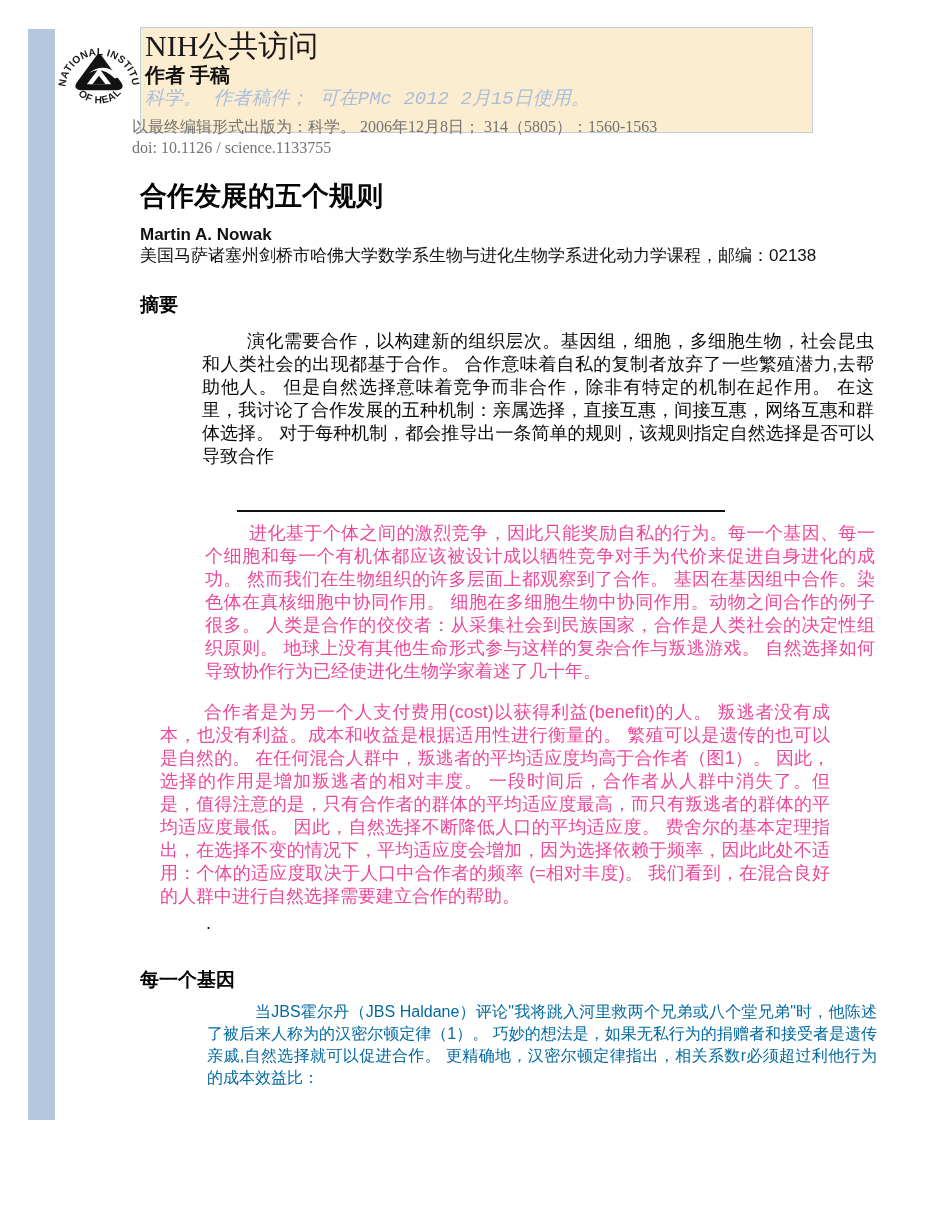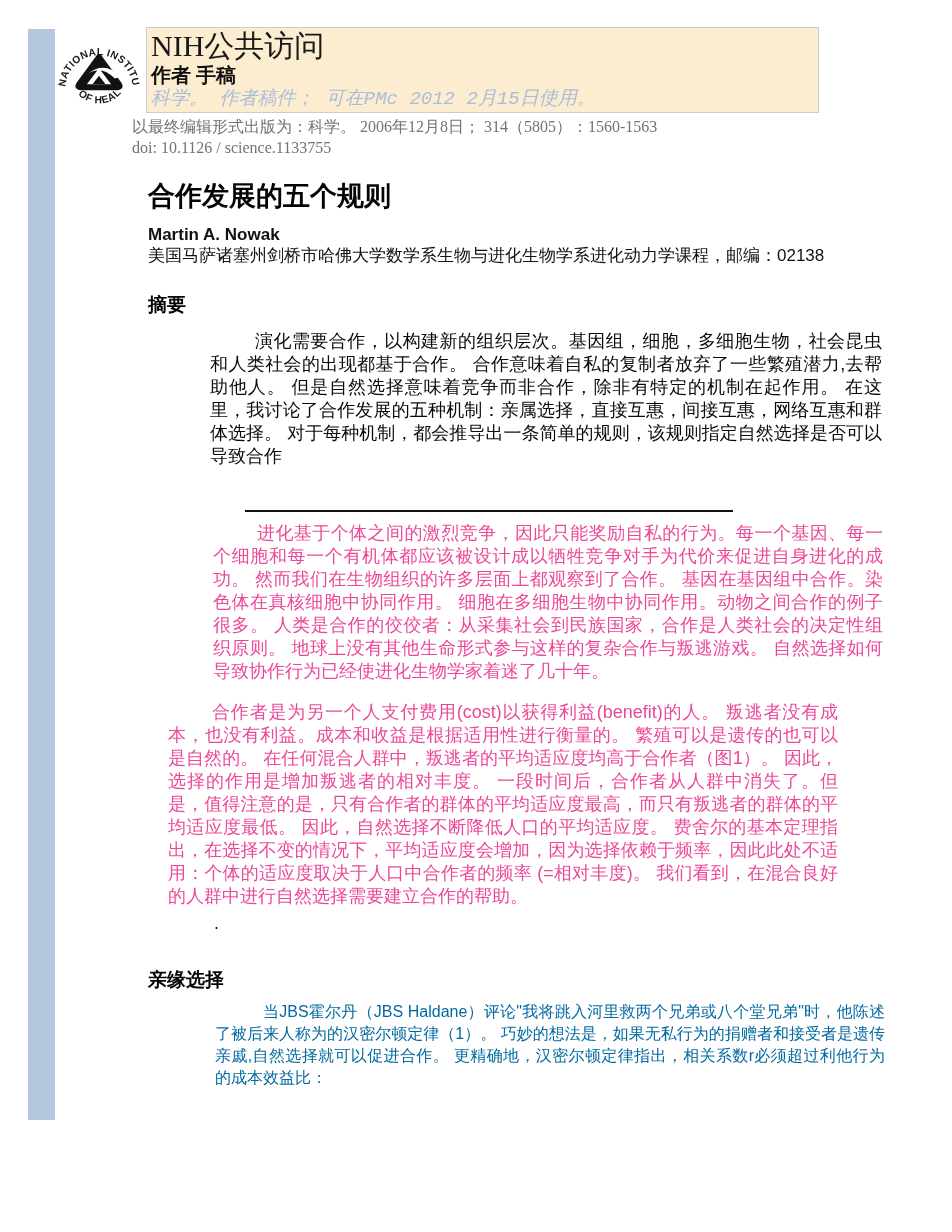--- a/index.html
+++ b/index.html
@@ -1,28 +1,28 @@
 <!DOCTYPE html>
 <html><head>
 <meta charset="utf-8">
 <style>
   html,body{margin:0;padding:0;background:#ffffff;}
   .page{position:relative;width:952px;height:1232px;background:#ffffff;overflow:hidden;
         font-family:"Liberation Sans","DejaVu Sans",sans-serif;color:#111;}
   .sidebar-bar{position:absolute;left:28px;top:29px;width:27px;height:1091px;background:#b4c7de;}
   .logo-box{position:absolute;left:56px;top:28px;width:85px;height:87px;background:#ffffff;}
   .logo-box svg{display:block;margin:1px auto 0 auto;}
-  .banner{position:absolute;left:140px;top:27px;width:673px;height:86px;background:#fdedd0;
-          border:1px solid #c3cedb;box-sizing:border-box;padding:1px 0 0 4px;overflow:hidden;margin-left:6px;}
+  .banner{position:absolute;left:140px;top:27px;width:673px;height:106px;background:#fdedd0;
+          border:1px solid #c3cedb;box-sizing:border-box;padding:1px 0 0 4px;overflow:hidden;}
   .banner-title{font-family:"Liberation Serif","DejaVu Serif",serif;font-size:30px;line-height:34px;color:#181818;}
   .banner-subtitle{font-family:"Liberation Serif","DejaVu Serif",serif;font-weight:bold;font-size:20px;line-height:25px;color:#101010;}
   .banner-notice{font-family:Liberation Mono, monospace;font-style:italic;font-size:19px;line-height:22px;color:#a9bdd9;}
   .citation{position:absolute;left:132px;top:116px;width:720px;
             font-family:"Liberation Serif","DejaVu Serif",serif;font-size:16px;line-height:21px;color:#737373;}
-  .article{position:absolute;left:148px;top:181px;width:737px;}
+  .article{position:absolute;left:140px;top:181px;width:737px;}
   .article-title{font-size:27px;font-weight:bold;line-height:31px;margin:0 0 12px 0;color:#050505;}
   .author{font-size:17px;font-weight:bold;line-height:21px;margin:0;}
   .affiliation{font-size:17px;line-height:21px;margin:0 0 27px 0;}
   .section-heading{font-size:19px;font-weight:bold;line-height:24px;margin:0;color:#050505;}
   .abstract-block{margin:13px 0 0 62px;width:672px;font-size:18px;line-height:23px;
                   text-align:justify;text-indent:45px;color:#0a0a0a;}
   .divider{margin:42px 0 0 97px;width:488px;height:2px;background:#111;}
   .body-par{margin:10px 0 0 65px;width:670px;font-size:18px;line-height:23px;
             text-align:justify;text-indent:44px;color:#ec4899;}
   .body-par + .body-par{margin-top:18px;margin-left:20px;}
@@ -75,17 +75,17 @@
 
     <h2 class="section-heading">摘要</h2>
     <p class="abstract-block">演化需要合作，以构建新的组织层次。基因组，细胞，多细胞生物，社会昆虫和人类社会的出现都基于合作。 合作意味着自私的复制者放弃了一些繁殖潜力,去帮助他人。 但是自然选择意味着竞争而非合作，除非有特定的机制在起作用。 在这里，我讨论了合作发展的五种机制：亲属选择，直接互惠，间接互惠，网络互惠和群体选择。 对于每种机制，都会推导出一条简单的规则，该规则指定自然选择是否可以导致合作</p>
 
     <div class="divider"></div>
 
     <p class="body-par">进化基于个体之间的激烈竞争，因此只能奖励自私的行为。每一个基因、每一个细胞和每一个有机体都应该被设计成以牺牲竞争对手为代价来促进自身进化的成功。 然而我们在生物组织的许多层面上都观察到了合作。 基因在基因组中合作。染色体在真核细胞中协同作用。 细胞在多细胞生物中协同作用。动物之间合作的例子很多。 人类是合作的佼佼者：从采集社会到民族国家，合作是人类社会的决定性组织原则。 地球上没有其他生命形式参与这样的复杂合作与叛逃游戏。 自然选择如何导致协作行为已经使进化生物学家着迷了几十年。</p>
     <p class="body-par">合作者是为另一个人支付费用(cost)以获得利益(benefit)的人。 叛逃者没有成本，也没有利益。成本和收益是根据适用性进行衡量的。 繁殖可以是遗传的也可以是自然的。 在任何混合人群中，叛逃者的平均适应度均高于合作者（图1）。 因此，选择的作用是增加叛逃者的相对丰度。 一段时间后，合作者从人群中消失了。但是，值得注意的是，只有合作者的群体的平均适应度最高，而只有叛逃者的群体的平均适应度最低。 因此，自然选择不断降低人口的平均适应度。 费舍尔的基本定理指出，在选择不变的情况下，平均适应度会增加，因为选择依赖于频率，因此此处不适用：个体的适应度取决于人口中合作者的频率 (=相对丰度)。 我们看到，在混合良好的人群中进行自然选择需要建立合作的帮助。</p>
     <p class="stray-dot">.</p>
 
-    <h2 class="section-heading kin-heading">亲缘选择</h2>
+    <h2 class="section-heading kin-heading">每一个基因</h2>
     <p class="kin-block">当JBS霍尔丹（JBS Haldane）评论"我将跳入河里救两个兄弟或八个堂兄弟"时，他陈述了被后来人称为的汉密尔顿定律（1）。 巧妙的想法是，如果无私行为的捐赠者和接受者是遗传亲戚,自然选择就可以促进合作。 更精确地，汉密尔顿定律指出，相关系数r必须超过利他行为的成本效益比：</p>
   </div>
 
 </div>
 
 </body></html>

